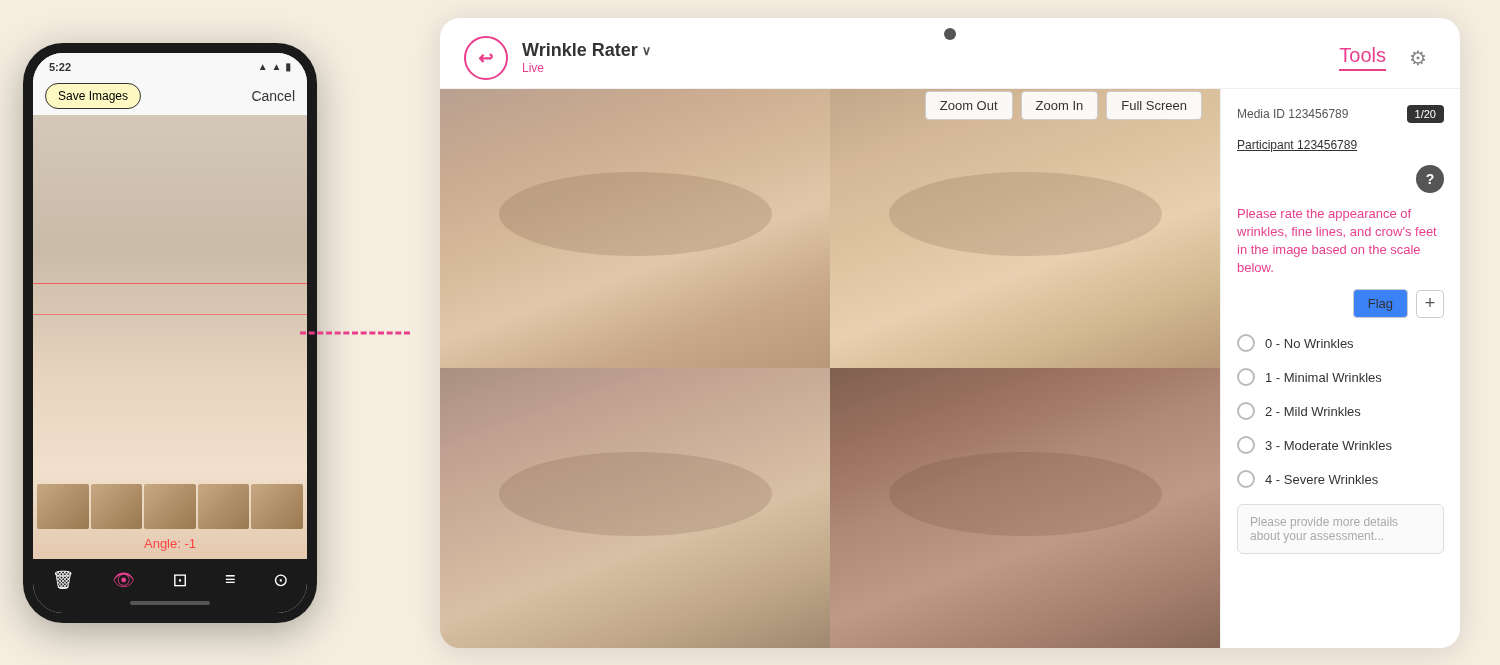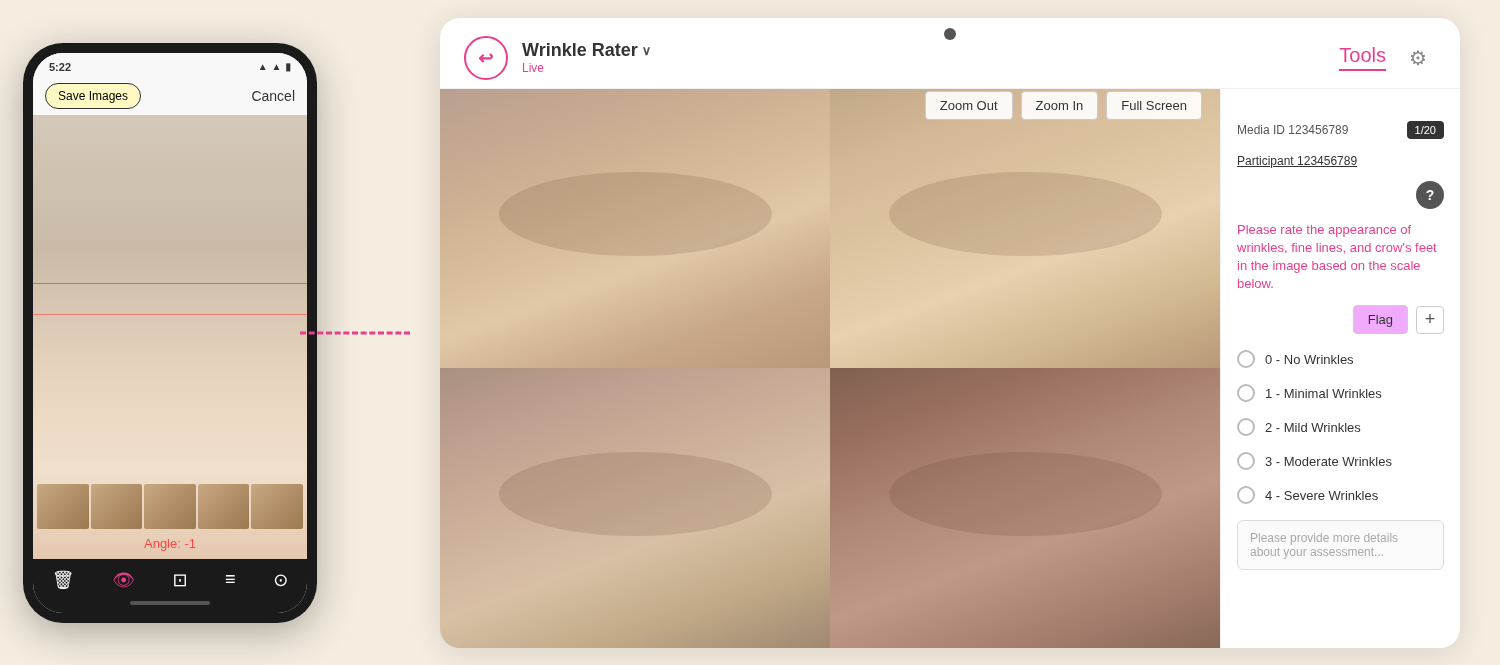--- a/index.html
+++ b/index.html
@@ -344,21 +344,21 @@
       left: 15%;
       width: 70%;
       height: 30%;
       background: rgba(80,50,30,0.15);
       border-radius: 50%;
     }
 
     
     .right-panel {
       width: 240px;
-      padding: 32px 16px;
+      padding: 16px 16px;
       display: flex;
       flex-direction: column;
       gap: 12px;
       border-left: 1px solid #f0f0f0;
       overflow-y: auto;
     }
 
     .media-info-row {
       display: flex;
       justify-content: space-between;
@@ -416,21 +416,21 @@
       justify-content: flex-end;
       align-items: center;
       gap: 8px;
     }
 
     .flag-btn {
       border: 1px solid #ccc;
       border-radius: 4px;
       padding: 6px 14px;
       font-size: 13px;
-      background: #f0abfc;
+      background: #3b82f6;
       cursor: pointer;
       color: #333;
     }
 
     .flag-add-btn {
       width: 28px;
       height: 28px;
       border: 1px solid #ccc;
       border-radius: 4px;
       background: #fff;

